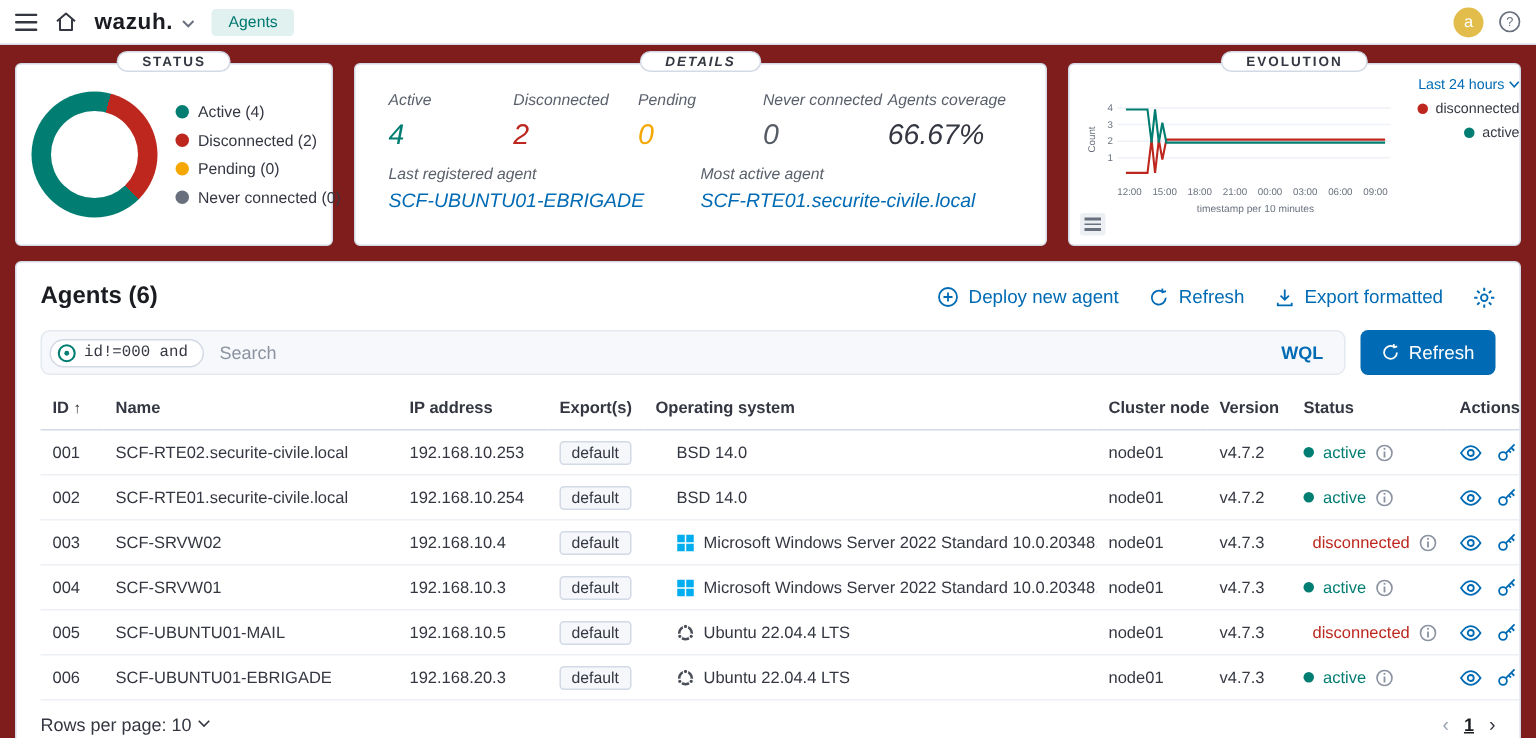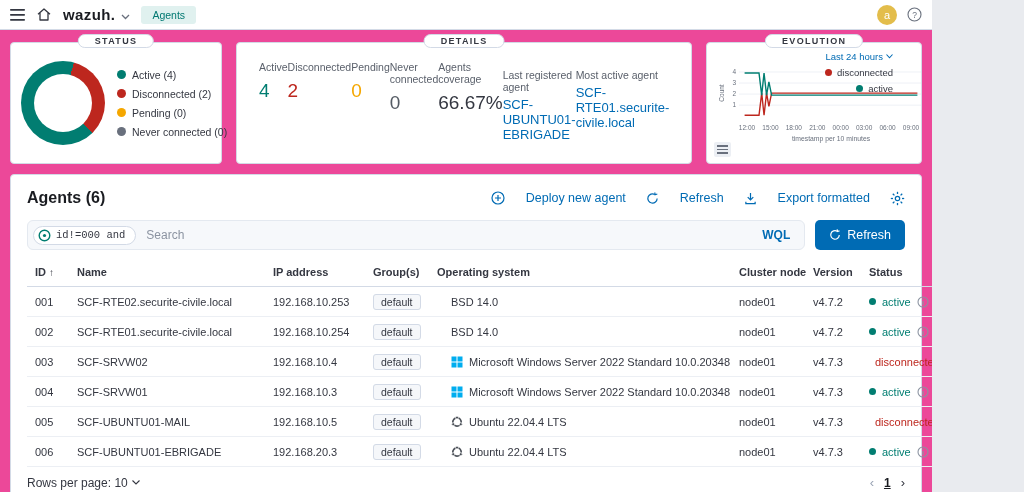--- a/index.html
+++ b/index.html
@@ -1,18 +1,18 @@
 <!DOCTYPE html>
 <html><head>
 <meta charset="utf-8">
 <style>
   * { box-sizing: border-box; margin:0; padding:0; }
   html,body { background:#e9ebef; }
   body { font-family:"Liberation Sans", sans-serif; color:#343741; }
-  .page { width:932px; height:492px; background:#ec4899; overflow:hidden; position:relative; }
+  .page { width:1024px; height:492px; background:#7f1d1d; overflow:hidden; position:relative; }
 
   
   .topbar { height:30px; background:#fff; border-bottom:1px solid #d3dae6; display:flex; align-items:center; padding:0 10px; gap:11px; }
   .icon-btn { display:inline-flex; align-items:center; justify-content:center; cursor:pointer; }
   .brand { font-weight:700; font-size:15px; letter-spacing:.4px; color:#1a1c21; display:flex; align-items:baseline; gap:6px; }
   .crumb { background:#e0f1ef; color:#007871; font-size:10.5px; padding:3px 11px; border-radius:3px; cursor:pointer; }
   .topbar-right { margin-left:auto; display:flex; align-items:center; gap:10px; }
   .avatar { width:20px; height:20px; border-radius:50%; background:#e3bd4b; color:#fff; font-size:11px; display:flex; align-items:center; justify-content:center; cursor:pointer; }
 
   
@@ -23,47 +23,47 @@
   
   .card-status { width:212px; display:flex; align-items:center; gap:12px; padding:14px 10px; }
   .donut { width:84px; height:84px; min-width:84px; border-radius:50%; background:conic-gradient(from 15deg, #bd271e 0deg 120deg, #017d71 120deg 360deg); position:relative; cursor:pointer; }
   .donut::after { content:''; position:absolute; inset:13px; background:#fff; border-radius:50%; }
   .legend { display:flex; flex-direction:column; gap:7px; }
   .legend-item { display:flex; align-items:center; gap:6px; font-size:10.5px; cursor:pointer; white-space:nowrap; }
   .ldot { width:9px; height:9px; border-radius:50%; }
   .ld0 { background:#017d71; } .ld1 { background:#bd271e; } .ld2 { background:#f5a700; } .ld3 { background:#69707d; }
 
   
-  .card-details { flex:1; padding:18px 22px 12px; display:flex; justify-content:flex-start; }
+  .card-details { flex:1; padding:18px 22px 12px; display:flex; flex-direction:column; justify-content:flex-start;font-style:italic; }
   .stats { display:flex; }
   .stat { flex:1; }
   .stat-label { font-size:10.5px; color:#5a606b; }
   .stat-value { font-size:19px; margin-top:7px; }
   .v-active { color:#017d71; } .v-disc { color:#bd271e; } .v-pend { color:#f5a700; } .v-never { color:#545b64; } .v-cov { color:#343741; }
   .agent-links { display:flex; margin-top:8px; }
   .agent-link-col { flex:1; }
   .alabel { font-size:10.5px; color:#5a606b; }
   .alink { font-size:13px; color:#006bb4; margin-top:4px; cursor:pointer; }
 
   
   .card-evolution { width:302px; }
-  .evo-legend { position:absolute; top:8px; right:28px; text-align:right; font-size:9.5px; z-index:2; }
+  .evo-legend { position:absolute; top:8px; right:0; text-align:right; font-size:9.5px; z-index:2; }
   .evo-range { color:#006bb4; cursor:pointer; display:inline-flex; align-items:center; gap:3px; }
   .evo-series { display:flex; align-items:center; justify-content:flex-end; gap:5px; margin-top:5px; cursor:pointer; }
   .sdot-sm { width:7px; height:7px; border-radius:50%; display:inline-block; }
   .evo-chart-wrap { position:absolute; left:10px; top:16px; }
   .evo-toggle { position:absolute; left:7px; bottom:6px; width:17px; height:15px; background:#eceff4; border-radius:2px; display:flex; flex-direction:column; justify-content:center; gap:2px; padding:0 3px; cursor:pointer; }
   .evo-toggle i { display:block; height:1.5px; background:#69707d; }
 
   
   .agents-card { background:#fff; border:1px solid #d3dae6; border-radius:4px; margin:0 10px; padding:14px 16px 10px; }
   .agents-head { display:flex; align-items:center; }
   .agents-title { font-size:16px; font-weight:700; color:#1a1c21; }
   .head-actions { margin-left:auto; display:flex; align-items:center; gap:20px; }
-  .blue-link { display:inline-flex; align-items:center; gap:21px; color:#006bb4; font-size:12.5px; cursor:pointer; white-space:nowrap; }
+  .blue-link { display:inline-flex; align-items:center; gap:7px; color:#006bb4; font-size:12.5px; cursor:pointer; white-space:nowrap; }
 
   .search-row { display:flex; align-items:center; gap:10px; margin-top:13px; }
   .search-box { flex:1; display:flex; align-items:center; background:#f6f8fb; border:1px solid #e4e9f0; border-radius:6px; height:30px; padding:0 10px 0 5px; }
   .filter-chip { display:inline-flex; align-items:center; gap:5px; background:#fff; border:1px solid #d3dae6; border-radius:14px; padding:2px 10px 2px 4px; font-family:"Liberation Mono", monospace; font-size:10.5px; cursor:pointer; white-space:nowrap;text-align:center; }
   .search-input { flex:1; border:none; outline:none; background:transparent; font-size:12px; margin-left:10px; color:#343741; font-family:"Liberation Sans", sans-serif; }
   .search-input::placeholder { color:#8b93a1; }
   .wql { color:#006bb4; font-size:12px; font-weight:700; cursor:pointer; padding:0 4px; }
   .refresh-btn { display:inline-flex; align-items:center; gap:6px; background:#006bb4; color:#fff; font-size:12.5px; height:30px; padding:0 14px; border:none; border-radius:5px; cursor:pointer; font-family:"Liberation Sans", sans-serif; }
 
   table { width:100%; border-collapse:collapse; font-size:11px; margin-top:8px; table-layout:fixed; }
@@ -302,21 +302,21 @@
         <span>Refresh</span>
       </button>
     </div>
 
     <table>
       <thead>
         <tr>
           <th class="w-id"><span>ID</span> <span class="sort-arrow">↑</span></th>
           <th class="w-name">Name</th>
           <th class="w-ip">IP address</th>
-          <th class="w-grp">Group(s)</th>
+          <th class="w-grp">Export(s)</th>
           <th class="w-os">Operating system</th>
           <th class="w-cl">Cluster node</th>
           <th class="w-ver">Version</th>
           <th class="w-st">Status</th>
           <th class="w-act">Actions</th>
         </tr>
       </thead>
       <tbody id="agents-tbody">
   <tr>
     <td class="c-id">001</td>

